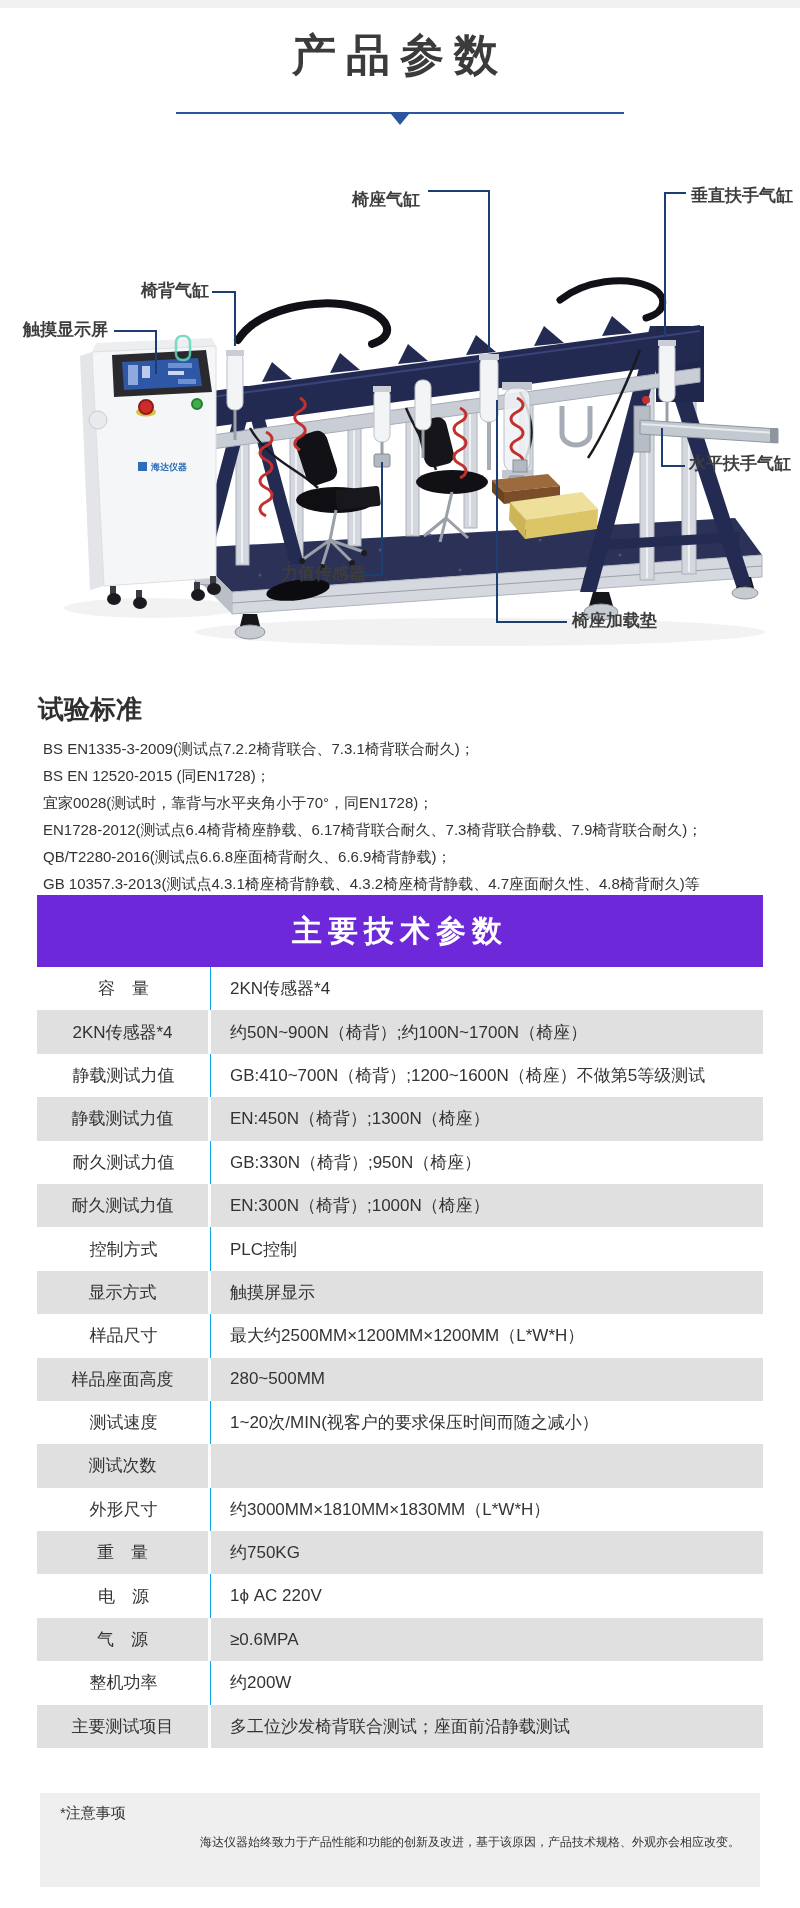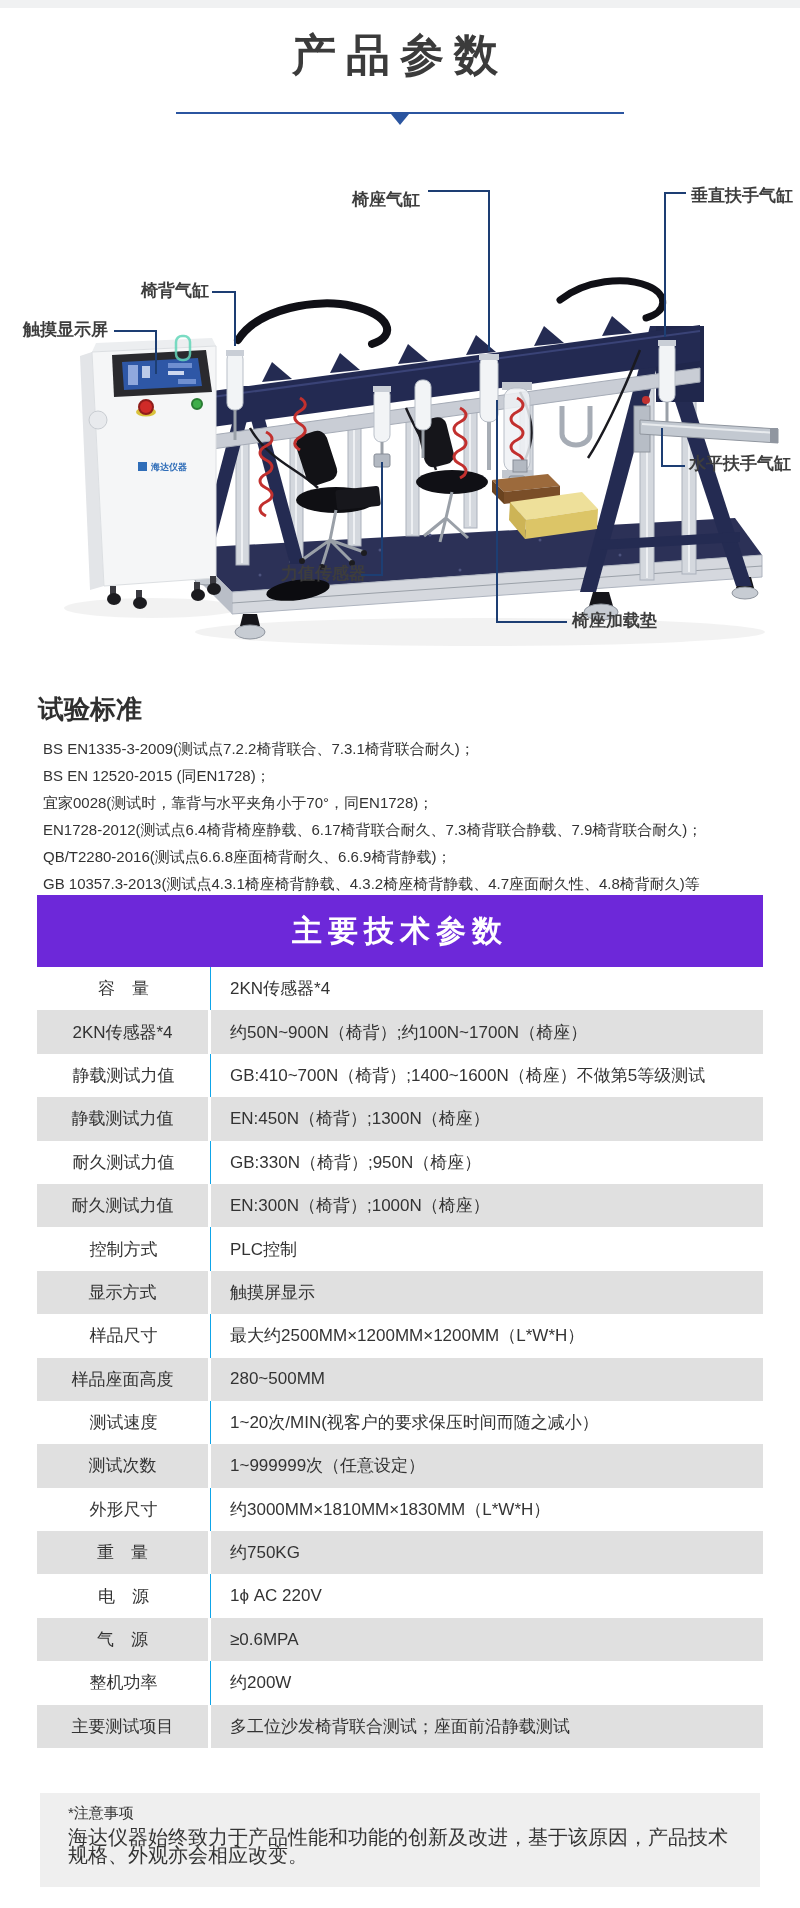--- a/index.html
+++ b/index.html
@@ -37,23 +37,23 @@
   .spec-row { display:flex; height:43.4px; background:#fff; }
   .spec-label { width:174px; flex:0 0 174px; display:flex; align-items:center; justify-content:center;
                 font-size:17px; color:#333; border-right:1px solid #0ea5e9; }
   .spec-value { flex:1; display:flex; align-items:center; padding-left:19px; font-size:17px; color:#333; }
   .spec-row.alt { background:#e0e0e0; }
   .spec-row.alt .spec-label { border-right:3px solid #fff; background:#e0e0e0; }
   .spec-row.alt .spec-value { background:#e0e0e0; }
 
   
   .notice-box { position:absolute; top:1793px; left:40px; width:720px; height:94px;
-                background:#efefef; padding:11px 20px 0 28px; overflow:hidden; }
+                background:#efefef; padding:11px 20px 0 20px; overflow:hidden; }
   .notice-title { font-size:15px; color:#333; margin-bottom:5px; }
-  .notice-body  { font-size:20px; line-height:18px; color:#333; }
+  .notice-body  { font-size:12px; line-height:28px; color:#333;text-align:right; }
 </style>
 </head>
 <body>
 
 <div class="page">
 
   <div class="top-strip"></div>
 
   <div class="page-title">产品参数</div>
   <div class="title-underline"></div>
@@ -308,21 +308,21 @@
       <div class="spec-row">
       <div class="spec-label">容　量</div>
       <div class="spec-value">2KN传感器*4</div>
     </div>
       <div class="spec-row alt">
       <div class="spec-label">2KN传感器*4</div>
       <div class="spec-value">约50N~900N（椅背）;约100N~1700N（椅座）</div>
     </div>
       <div class="spec-row">
       <div class="spec-label">静载测试力值</div>
-      <div class="spec-value">GB:410~700N（椅背）;1400~1600N（椅座）不做第5等级测试</div>
+      <div class="spec-value">GB:410~700N（椅背）;1200~1600N（椅座）不做第5等级测试</div>
     </div>
       <div class="spec-row alt">
       <div class="spec-label">静载测试力值</div>
       <div class="spec-value">EN:450N（椅背）;1300N（椅座）</div>
     </div>
       <div class="spec-row">
       <div class="spec-label">耐久测试力值</div>
       <div class="spec-value">GB:330N（椅背）;950N（椅座）</div>
     </div>
       <div class="spec-row alt">
@@ -344,21 +344,20 @@
       <div class="spec-row alt">
       <div class="spec-label">样品座面高度</div>
       <div class="spec-value">280~500MM</div>
     </div>
       <div class="spec-row">
       <div class="spec-label">测试速度</div>
       <div class="spec-value">1~20次/MIN(视客户的要求保压时间而随之减小）</div>
     </div>
       <div class="spec-row alt">
       <div class="spec-label">测试次数</div>
-      <div class="spec-value">1~999999次（任意设定）</div>
     </div>
       <div class="spec-row">
       <div class="spec-label">外形尺寸</div>
       <div class="spec-value">约3000MM×1810MM×1830MM（L*W*H）</div>
     </div>
       <div class="spec-row alt">
       <div class="spec-label">重　量</div>
       <div class="spec-value">约750KG</div>
     </div>
       <div class="spec-row">

